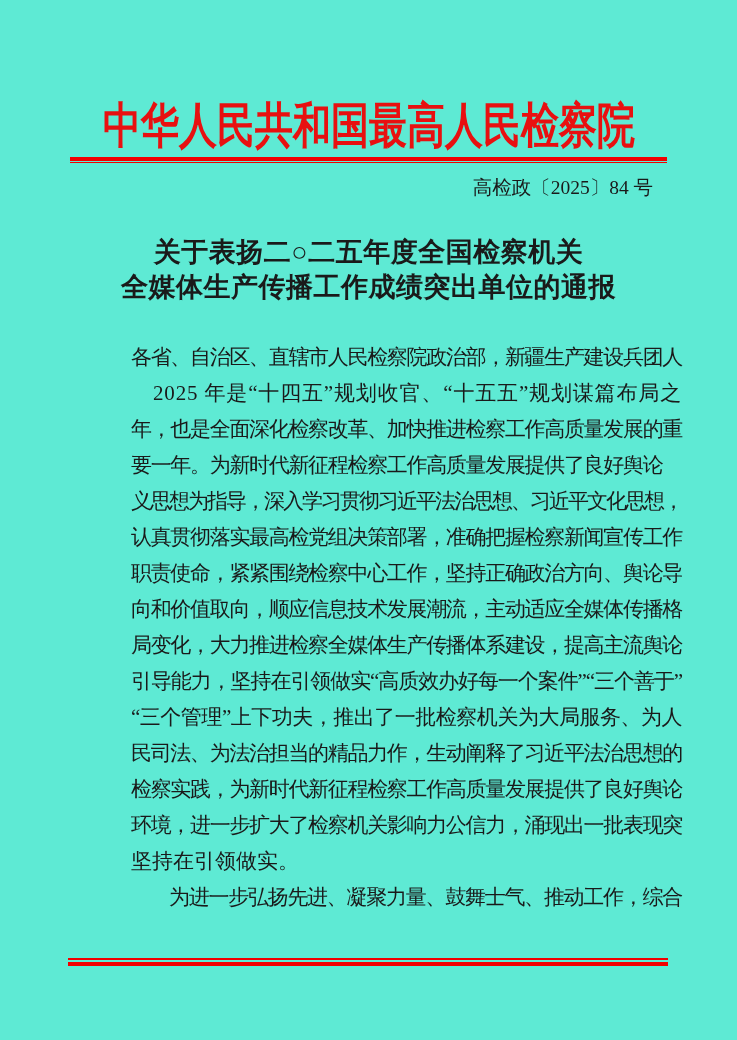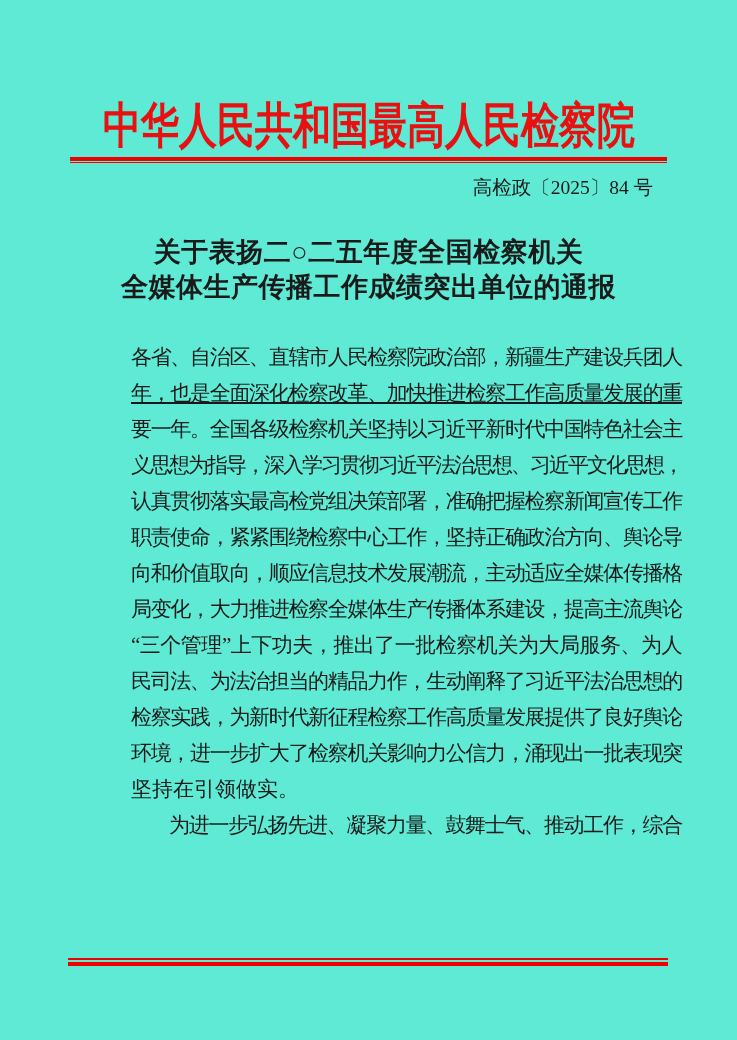--- a/index.html
+++ b/index.html
@@ -79,27 +79,29 @@
   <div class="doc-number">高检政〔2025〕84 号</div>
 
   <div class="doc-title">
     <div>关于表扬二○二五年度全国检察机关</div>
     <div>全媒体生产传播工作成绩突出单位的通报</div>
   </div>
 
   <div class="body-text">
     <div class="bline fill"><span style="letter-spacing: -1.32143px;">各省、自治区、直辖市人民检察院政治部，新疆生产建设兵团人</span></div>
 
-    <div class="bline fill"><span style="letter-spacing: -1.32143px; text-decoration: underline;">年，也是全面深化检察改革、加快推进检察工作高质量发展的重</span></div>
-    <div class="bline fill"><span style="letter-spacing: -1.32143px;">要一年。全国各级检察机关坚持以习近平新时代中国特色社会主</span></div>
+    <div class="bline fill ind1"><span style="letter-spacing: 0.843211px;">2025 年是“十四五”规划收官、“十五五”规划谋篇布局之</span></div>
+    <div class="bline fill"><span style="letter-spacing: -1.32143px;">年，也是全面深化检察改革、加快推进检察工作高质量发展的重</span></div>
+    <div class="bline fill"><span style="letter-spacing: -1.32143px;">要一年。为新时代新征程检察工作高质量发展提供了良好舆论</span></div>
     <div class="bline fill"><span style="letter-spacing: -2px;">义思想为指导，深入学习贯彻习近平法治思想、习近平文化思想，</span></div>
     <div class="bline fill"><span style="letter-spacing: -1.32143px;">认真贯彻落实最高检党组决策部署，准确把握检察新闻宣传工作</span></div>
     <div class="bline fill"><span style="letter-spacing: -1.32143px;">职责使命，紧紧围绕检察中心工作，坚持正确政治方向、舆论导</span></div>
     <div class="bline fill"><span style="letter-spacing: -1.32143px;">向和价值取向，顺应信息技术发展潮流，主动适应全媒体传播格</span></div>
     <div class="bline fill"><span style="letter-spacing: -1.32143px;">局变化，大力推进检察全媒体生产传播体系建设，提高主流舆论</span></div>
+    <div class="bline fill"><span style="letter-spacing: -1.07656px;">引导能力，坚持在引领做实“高质效办好每一个案件”“三个善于”</span></div>
     <div class="bline fill"><span style="letter-spacing: -0.487723px;">“三个管理”上下功夫，推出了一批检察机关为大局服务、为人</span></div>
     <div class="bline fill"><span style="letter-spacing: -1.32143px;">民司法、为法治担当的精品力作，生动阐释了习近平法治思想的</span></div>
     <div class="bline fill"><span style="letter-spacing: -1.32143px;">检察实践，为新时代新征程检察工作高质量发展提供了良好舆论</span></div>
     <div class="bline fill"><span style="letter-spacing: -1.32143px;">环境，进一步扩大了检察机关影响力公信力，涌现出一批表现突</span></div>
     <div class="bline end"><span>坚持在引领做实。</span></div>
 
     <div class="bline fill ind2"><span style="letter-spacing: -1.26923px;">为进一步弘扬先进、凝聚力量、鼓舞士气、推动工作，综合</span></div>
   </div>
 
   <div class="rule-bottom"></div>

